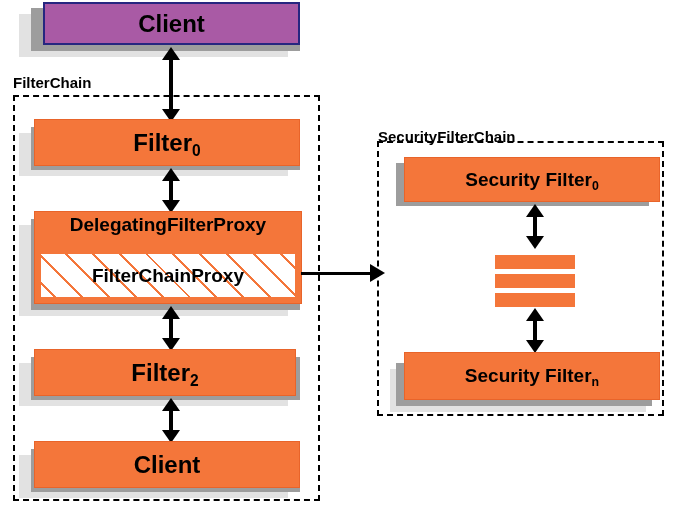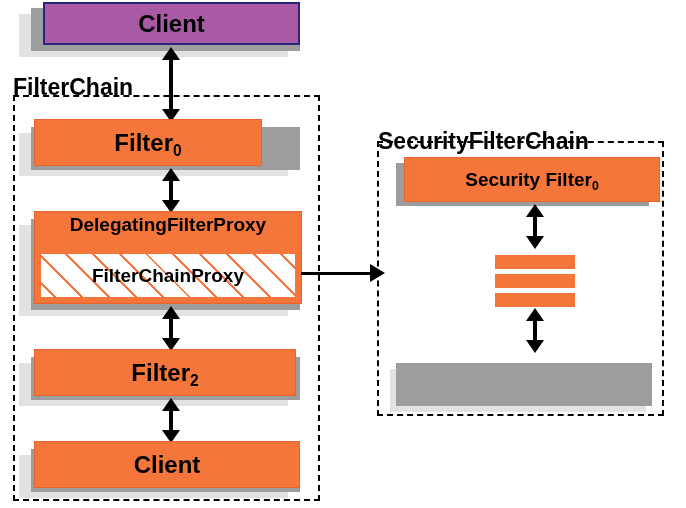--- a/index.html
+++ b/index.html
@@ -110,21 +110,21 @@
   }
   .head-right {
     border-top: 9px solid transparent;
     border-bottom: 9px solid transparent;
     border-left: 15px solid #000000;
   }
 
   
   .t20 { font-size: 24px; }
   .t19 { font-size: 19px; }
-  .glabel { font-size: 23px; }
+  .glabel { font-size: 15px; }
   sub {
     font-size: 0.65em;
     vertical-align: baseline;
     position: relative;
     top: 0.35em;
     font-weight: bold;
   }
 </style>
 </head>
 <body>
@@ -142,21 +142,21 @@
   <div class="box box-purple t20" style="left:43px; top:2px; width:257px; height:43px;">
     <span>Client</span>
   </div>
 
   <div class="head-up" style="left:162px; top:47px;"></div>
   <div class="arrow-v" style="left:169px; top:56px; height:58px;"></div>
   <div class="head-down" style="left:162px; top:109px;"></div>
 
   <div class="shadow-light" style="left:19px; top:133px; width:269px; height:43px;"></div>
   <div class="shadow-dark" style="left:31px; top:127px; width:269px; height:43px;"></div>
-  <div class="box box-orange t20" style="left:34px; top:119px; width:228px; height:47px;">
+  <div class="box box-orange t20" style="left:34px; top:119px; width:266px; height:47px;">
     <span><span>Filter</span><sub>0</sub></span>
   </div>
 
   <div class="head-up" style="left:162px; top:168px;"></div>
   <div class="arrow-v" style="left:169px; top:177px; height:28px;"></div>
   <div class="head-down" style="left:162px; top:200px;"></div>
 
   <div class="shadow-light" style="left:19px; top:225px; width:269px; height:91px;"></div>
   <div class="shadow-dark" style="left:31px; top:219px; width:269px; height:91px;"></div>
   <div class="box box-orange t19" style="left:34px; top:211px; width:268px; height:93px; align-items:flex-start; justify-content:center; padding-top:3px;">
@@ -201,14 +201,17 @@
   <div class="bar-orange" style="left:495px; top:255px; width:80px; height:14px;"></div>
   <div class="bar-orange" style="left:495px; top:274px; width:80px; height:14px;"></div>
   <div class="bar-orange" style="left:495px; top:293px; width:80px; height:14px;"></div>
 
   <div class="head-up" style="left:526px; top:308px;"></div>
   <div class="arrow-v" style="left:533px; top:317px; height:27px;"></div>
   <div class="head-down" style="left:526px; top:340px;"></div>
 
   <div class="shadow-light" style="left:390px; top:369px; width:256px; height:43px;"></div>
   <div class="shadow-dark" style="left:396px; top:363px; width:256px; height:43px;"></div>
+  <div class="box box-orange t19" style="left:404px; top:352px; width:256px; height:48px;">
+    <span><span>Security Filter</span><sub>n</sub></span>
+  </div>
 
 </div>
 
 </body></html>

